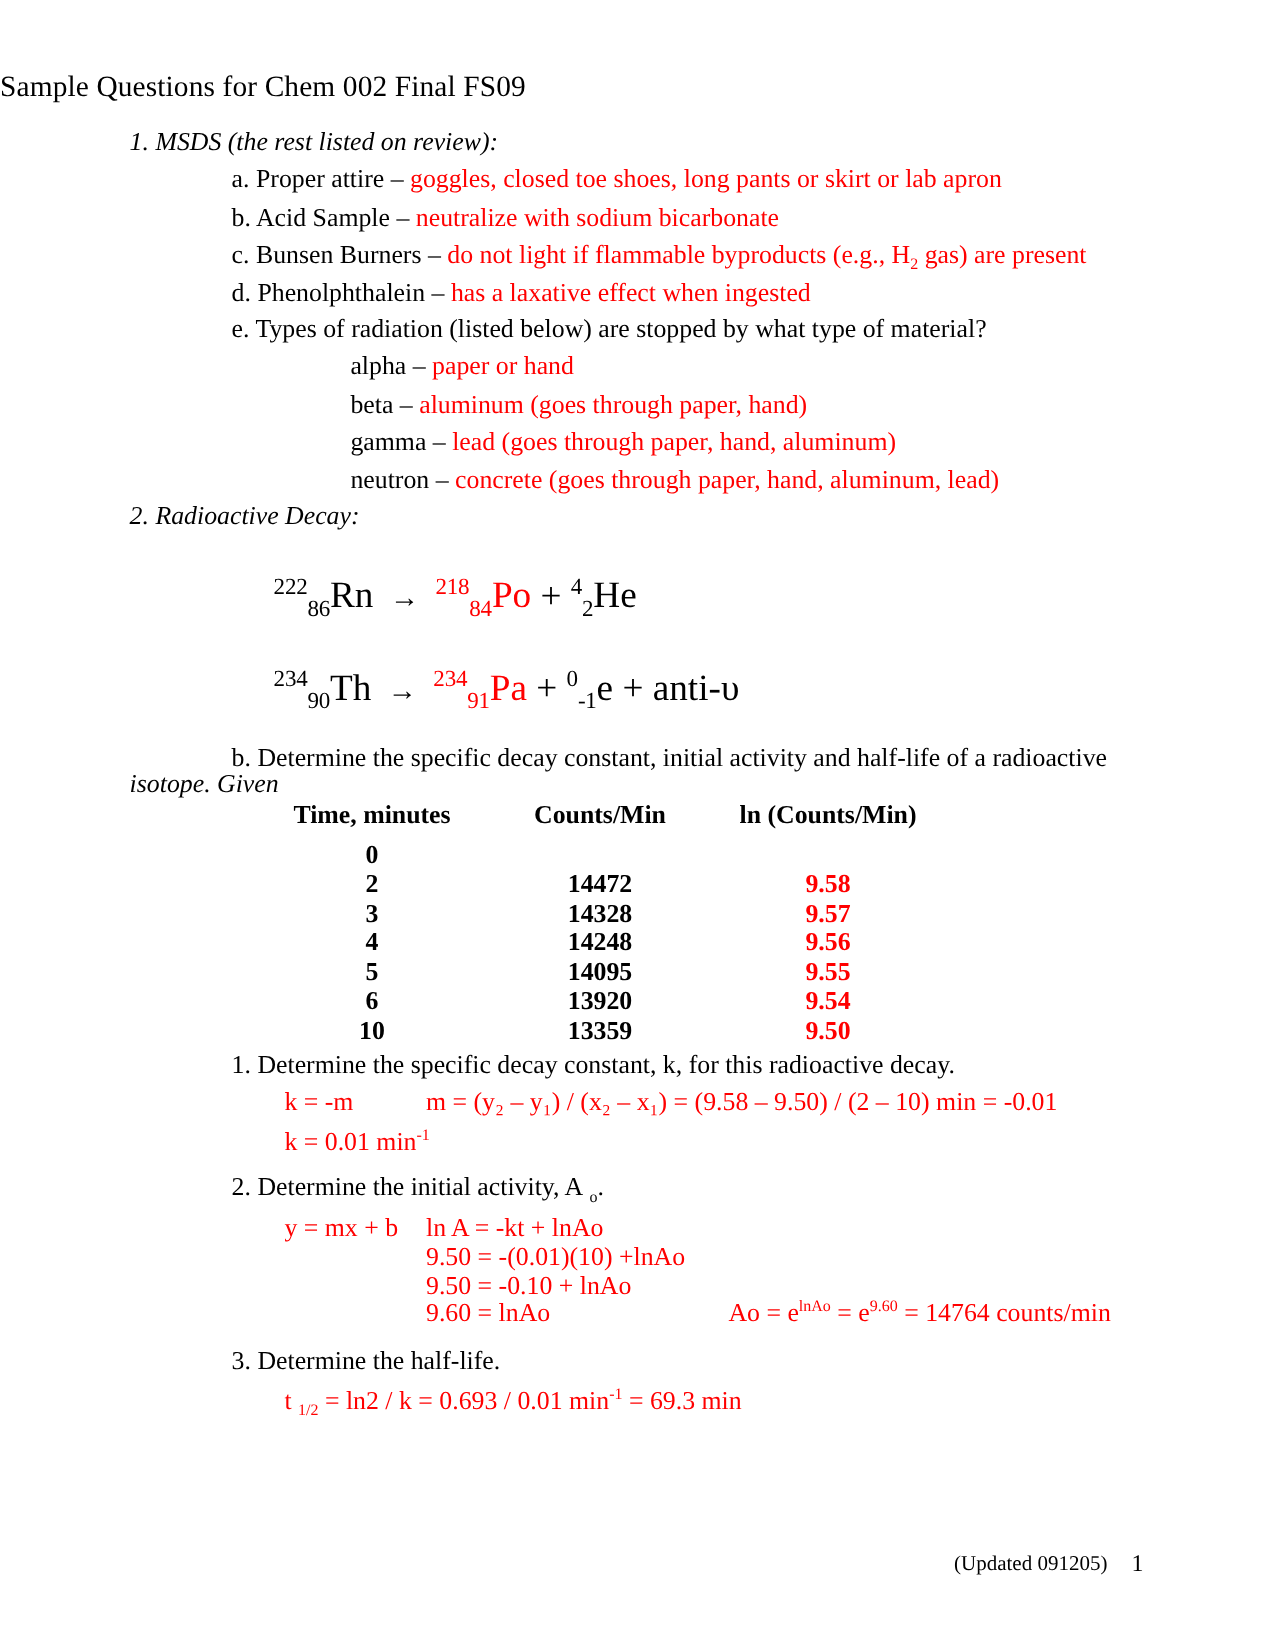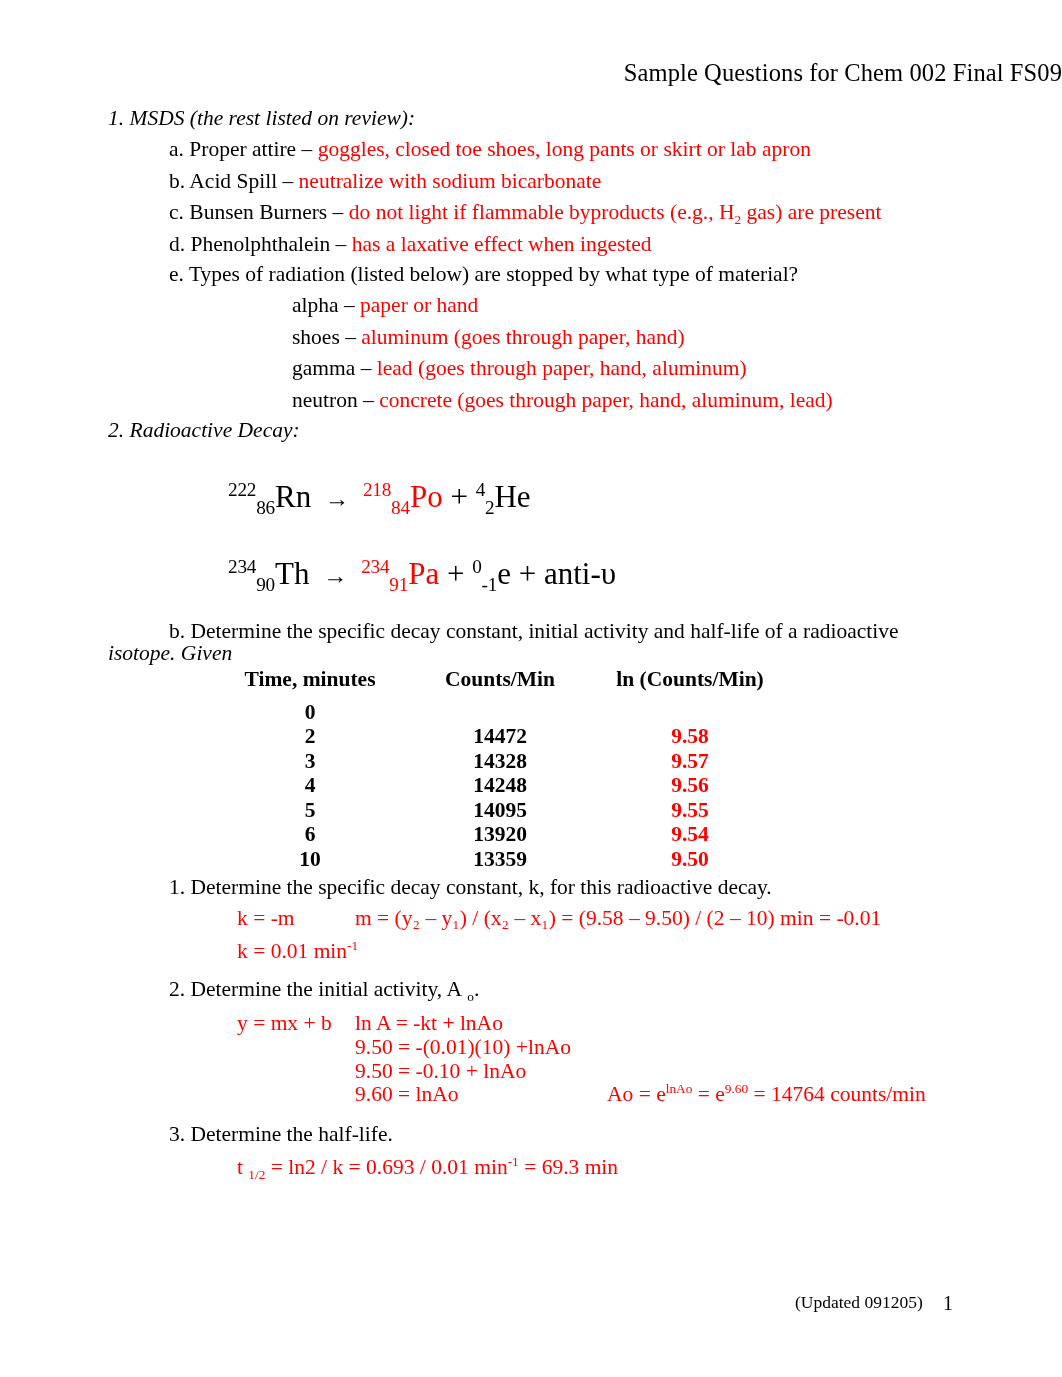--- a/index.html
+++ b/index.html
@@ -18,32 +18,32 @@
     background: #ffffff;
     overflow: hidden;
     box-sizing: border-box;
   }
   .red { color: #ff0000; }
   .title {
     position: absolute;
     top: 59px;
     left: 0;
     width: 1062px;
-    text-align: right;
+    text-align: left;
     font-size: 24.5px;
     letter-spacing: .1px;
   }
   .line {
     position: absolute;
     font-size: 21.5px;
     white-space: nowrap;
     line-height: 1.12;
   }
   .ind0  { left: 108px; font-style: italic; }
-  .ind1  { left: 169px; }
+  .ind1  { left: 193px; }
   .ind2  { left: 252px; margin-left: 40px; }
   sup, sub {
     font-size: 0.62em;
     line-height: 0;
   }
   sup { vertical-align: super; }
   sub { vertical-align: sub; }
   
   .eq {
     position: absolute;
@@ -103,21 +103,21 @@
   <div class="title">Sample Questions for Chem 002 Final FS09</div>
 
   <div class="line ind0" style="top:106px">1. MSDS (the rest listed on review):</div>
 
   <div class="line ind1" style="top:137px">
     <span>a. Proper attire –</span>
     <span class="red">goggles, closed toe shoes, long pants or skirt or lab apron</span>
   </div>
 
   <div class="line ind1" style="top:169px">
-    <span>b. Acid Spill –</span>
+    <span>b. Acid Sample –</span>
     <span class="red">neutralize with sodium bicarbonate</span>
   </div>
 
   <div class="line ind1" style="top:200px">
     <span>c. Bunsen Burners –</span>
     <span class="red"><span>do not light if flammable byproducts (e.g., H</span><sub>2</sub><span> gas) are present</span></span>
   </div>
 
   <div class="line ind1" style="top:262px">e. Types of radiation (listed below) are stopped by what type of material?</div>
 
@@ -125,21 +125,21 @@
     <span>d. Phenolphthalein –</span>
     <span class="red">has a laxative effect when ingested</span>
   </div>
 
   <div class="line ind2" style="top:293px">
     <span>alpha –</span>
     <span class="red">paper or hand</span>
   </div>
 
   <div class="line ind2" style="top:325px">
-    <span>shoes –</span>
+    <span>beta –</span>
     <span class="red">aluminum (goes through paper, hand)</span>
   </div>
 
   <div class="line ind2" style="top:356px">
     <span>gamma –</span>
     <span class="red">lead (goes through paper, hand, aluminum)</span>
   </div>
 
   <div class="line ind2" style="top:388px">
     <span>neutron –</span>

